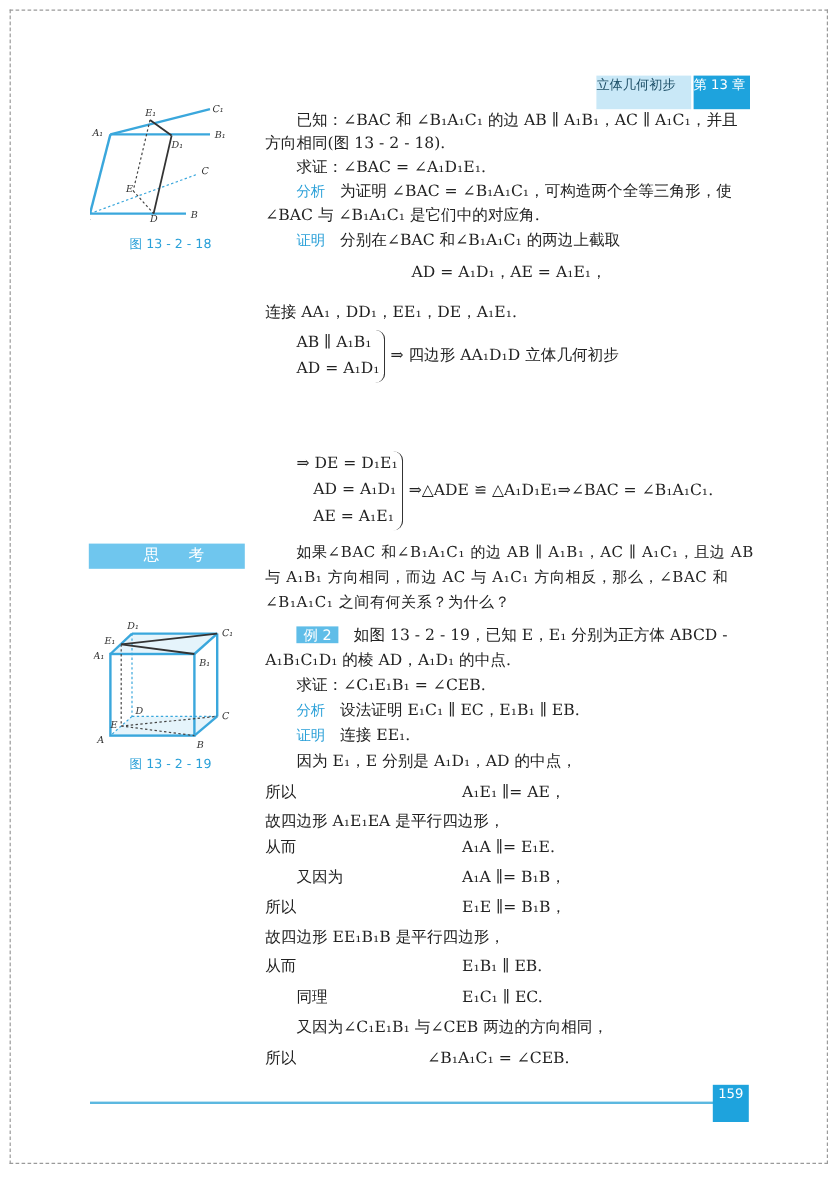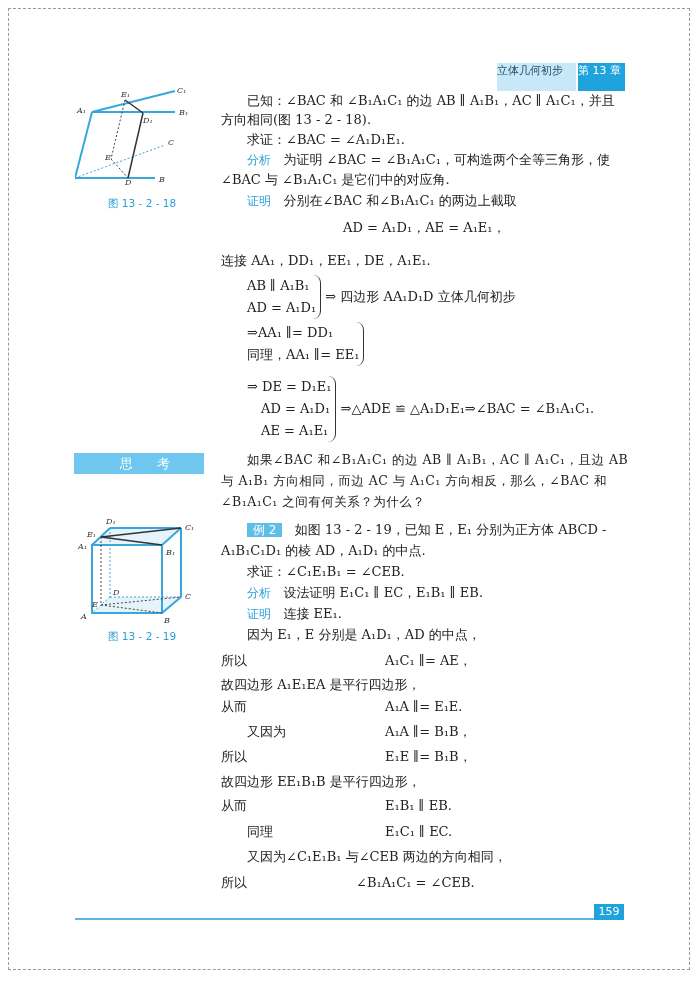--- a/index.html
+++ b/index.html
@@ -16,21 +16,21 @@
   .txt { position:absolute; left:221px; font-size:13px; line-height:19px; white-space:nowrap; }
   .ind { padding-left:26px; }
   .kw { color:#2aa0d8; font-family:"DejaVu Sans","Liberation Sans",sans-serif; font-size:12px; }
   .brace { position:absolute; font-size:13px; line-height:22px; white-space:nowrap; }
   .think { position:absolute; left:74px; top:453px; width:130px; height:21px; background:#6fc6ee;
            color:#fff; font-family:"DejaVu Sans","Liberation Sans",sans-serif; font-size:13px; line-height:21px;
            text-align:right; box-sizing:border-box; padding-right:24px; letter-spacing:10px; }
   .think-txt { position:absolute; left:221px; font-size:12.5px; line-height:20px; white-space:nowrap; letter-spacing:0.5px; }
   .ex { background:#5fbde8; color:#fff; padding:0 6px; font-family:"DejaVu Sans","Liberation Sans",sans-serif; font-size:12px; }
   .bottom-line { position:absolute; left:75px; top:918px; width:520px; height:2px; background:#5cb8e0; }
-  .pagenum { position:absolute; left:594px; top:904px; width:30px; height:16px; background:#1ea3dd;
+  .pagenum { position:absolute; left:594px; top:904px; width:30px; height:31px; background:#1ea3dd;
              color:#fff; font-family:"DejaVu Sans","Liberation Sans",sans-serif; font-size:11px; line-height:16px; text-align:center; }
   .rb { display:inline-block; vertical-align:middle; }
 </style>
 </head>
 <body>
 
 <div class="frame"></div>
 
 <div class="hdr hdr-sec">立体几何初步</div>
 <div class="hdr hdr-ch">第 13 章</div>
@@ -77,24 +77,20 @@
 
 <div class="brace" style="left:247px;top:275px">
   <span class="rb" style="border-right:1px solid #333;border-radius:0 8px 8px 0;padding-right:4px">
     <div>AB ∥ A₁B₁</div>
     <div>AD = A₁D₁</div>
   </span>
   <span>⇒ 四边形 AA₁D₁D 立体几何初步</span>
 </div>
 
 <div class="brace" style="left:247px;top:322px">
-  <span class="rb" style="border-right:1px solid #333;border-radius:0 8px 8px 0;padding-right:4px">
-    <div>⇒AA₁ ∥= DD₁</div>
-    <div>同理，AA₁ ∥= EE₁</div>
-  </span>
 </div>
 
 <div class="brace" style="left:247px;top:376px">
   <span class="rb" style="border-right:1px solid #333;border-radius:0 8px 8px 0;padding-right:4px">
     <div>⇒ DE = D₁E₁</div>
     <div style="padding-left:14px">AD = A₁D₁</div>
     <div style="padding-left:14px">AE = A₁E₁</div>
   </span>
   <span>⇒△ADE ≌ △A₁D₁E₁⇒∠BAC = ∠B₁A₁C₁.</span>
 </div>
@@ -146,21 +142,21 @@
   <span class="kw">分析</span>&nbsp;&nbsp;
   <span>设法证明 E₁C₁ ∥ EC，E₁B₁ ∥ EB.</span>
 </div>
 <div class="txt ind" style="top:604px">
   <span class="kw">证明</span>&nbsp;&nbsp;
   <span>连接 EE₁.</span>
 </div>
 <div class="txt ind" style="top:625px">因为 E₁，E 分别是 A₁D₁，AD 的中点，</div>
 
 <div class="txt" style="top:651px"><span>所以</span></div>
-<div class="txt" style="top:651px;left:385px">A₁C₁ ∥= AE，</div>
+<div class="txt" style="top:651px;left:385px">A₁E₁ ∥= AE，</div>
 <div class="txt" style="top:675px">故四边形 A₁E₁EA 是平行四边形，</div>
 <div class="txt" style="top:697px">从而</div>
 <div class="txt" style="top:697px;left:385px">A₁A ∥= E₁E.</div>
 <div class="txt ind" style="top:722px">又因为</div>
 <div class="txt" style="top:722px;left:385px">A₁A ∥= B₁B，</div>
 <div class="txt" style="top:747px">所以</div>
 <div class="txt" style="top:747px;left:385px">E₁E ∥= B₁B，</div>
 <div class="txt" style="top:772px">故四边形 EE₁B₁B 是平行四边形，</div>
 <div class="txt" style="top:796px">从而</div>
 <div class="txt" style="top:796px;left:385px">E₁B₁ ∥ EB.</div>

